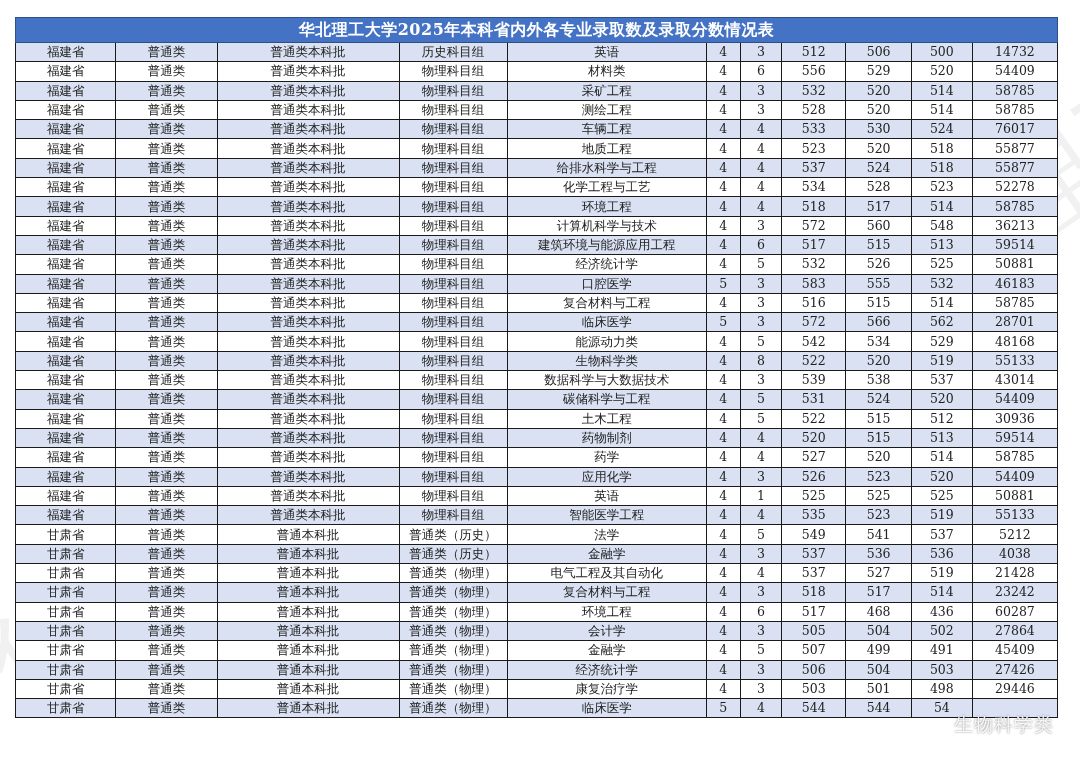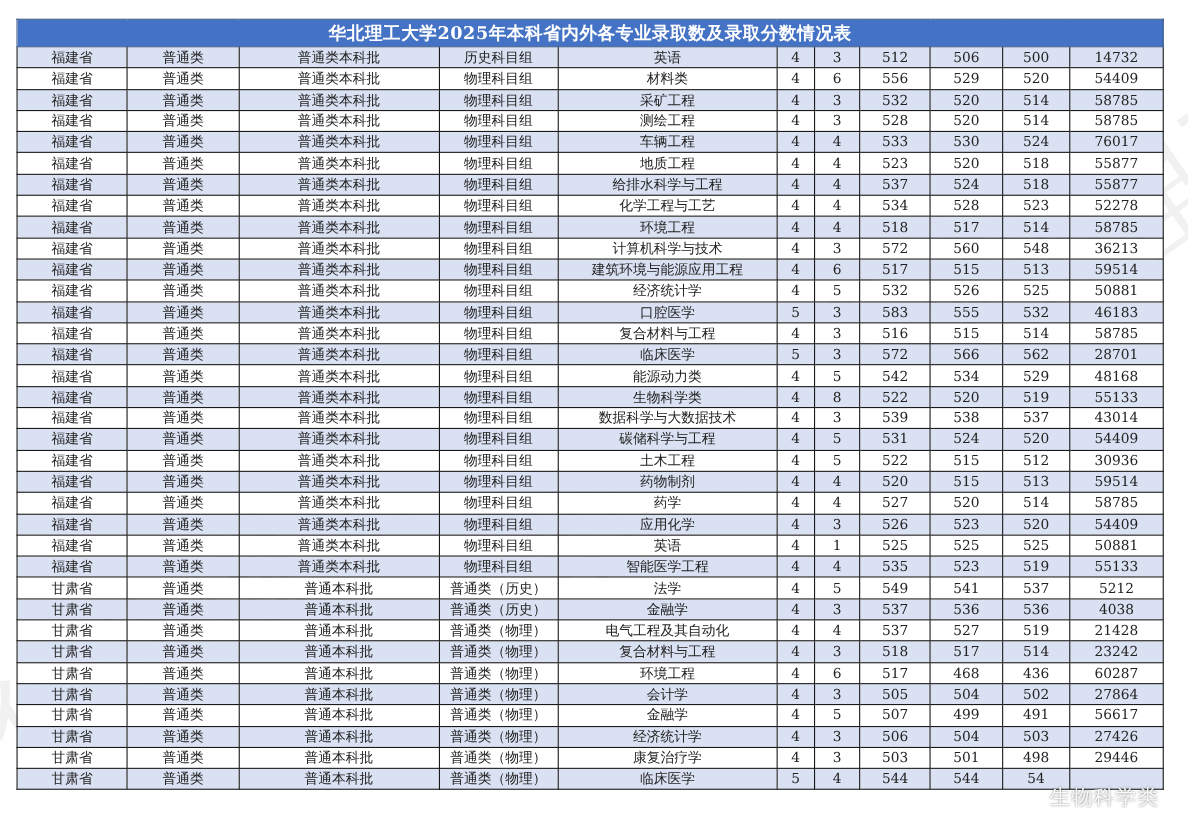--- a/index.html
+++ b/index.html
@@ -450,21 +450,21 @@
           <td>甘肃省</td>
           <td>普通类</td>
           <td>普通本科批</td>
           <td>普通类（物理）</td>
           <td>金融学</td>
           <td>4</td>
           <td>5</td>
           <td>507</td>
           <td>499</td>
           <td>491</td>
-          <td>56617</td>
+          <td>45409</td>
         </tr>
         <tr>
           <td>甘肃省</td>
           <td>普通类</td>
           <td>普通本科批</td>
           <td>普通类（物理）</td>
           <td>经济统计学</td>
           <td>4</td>
           <td>3</td>
           <td>506</td>

